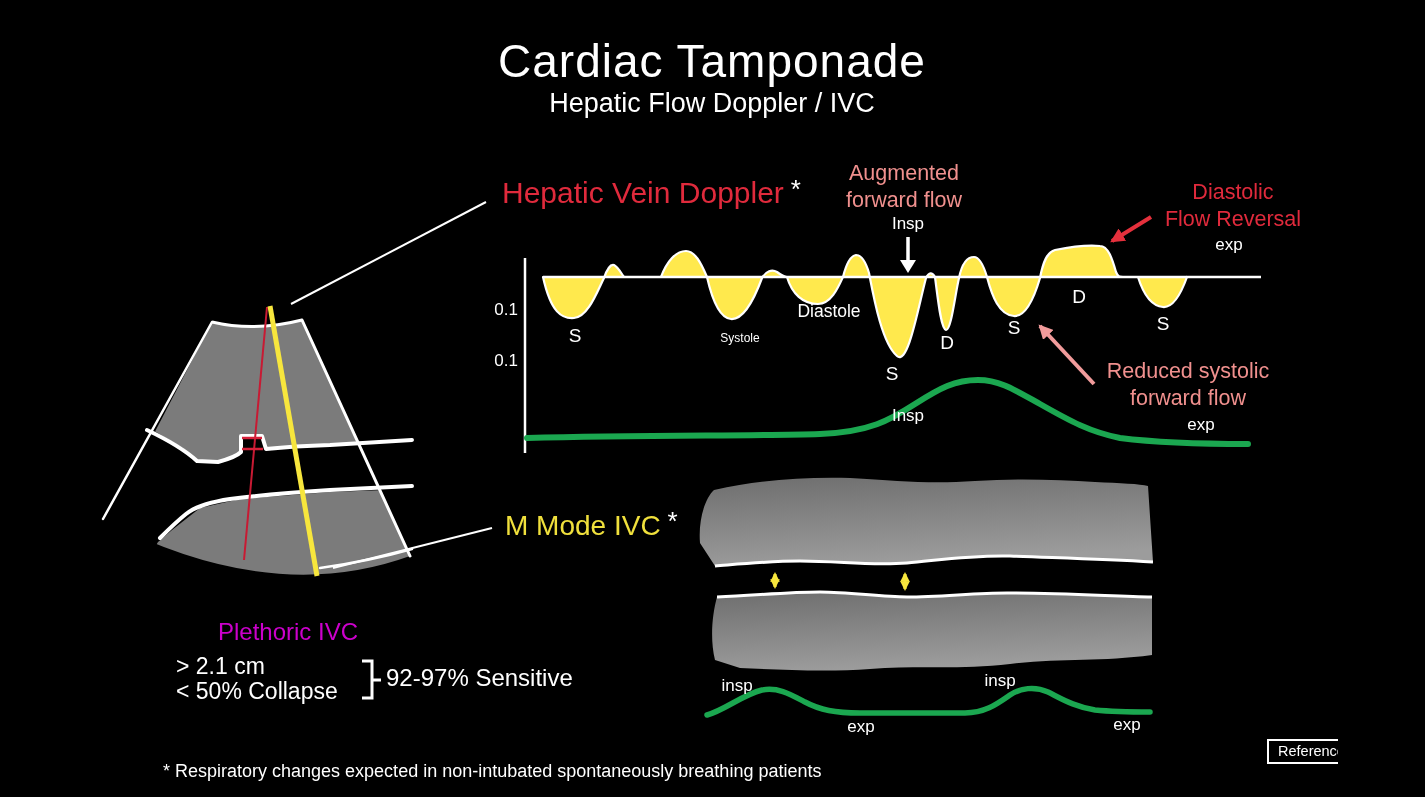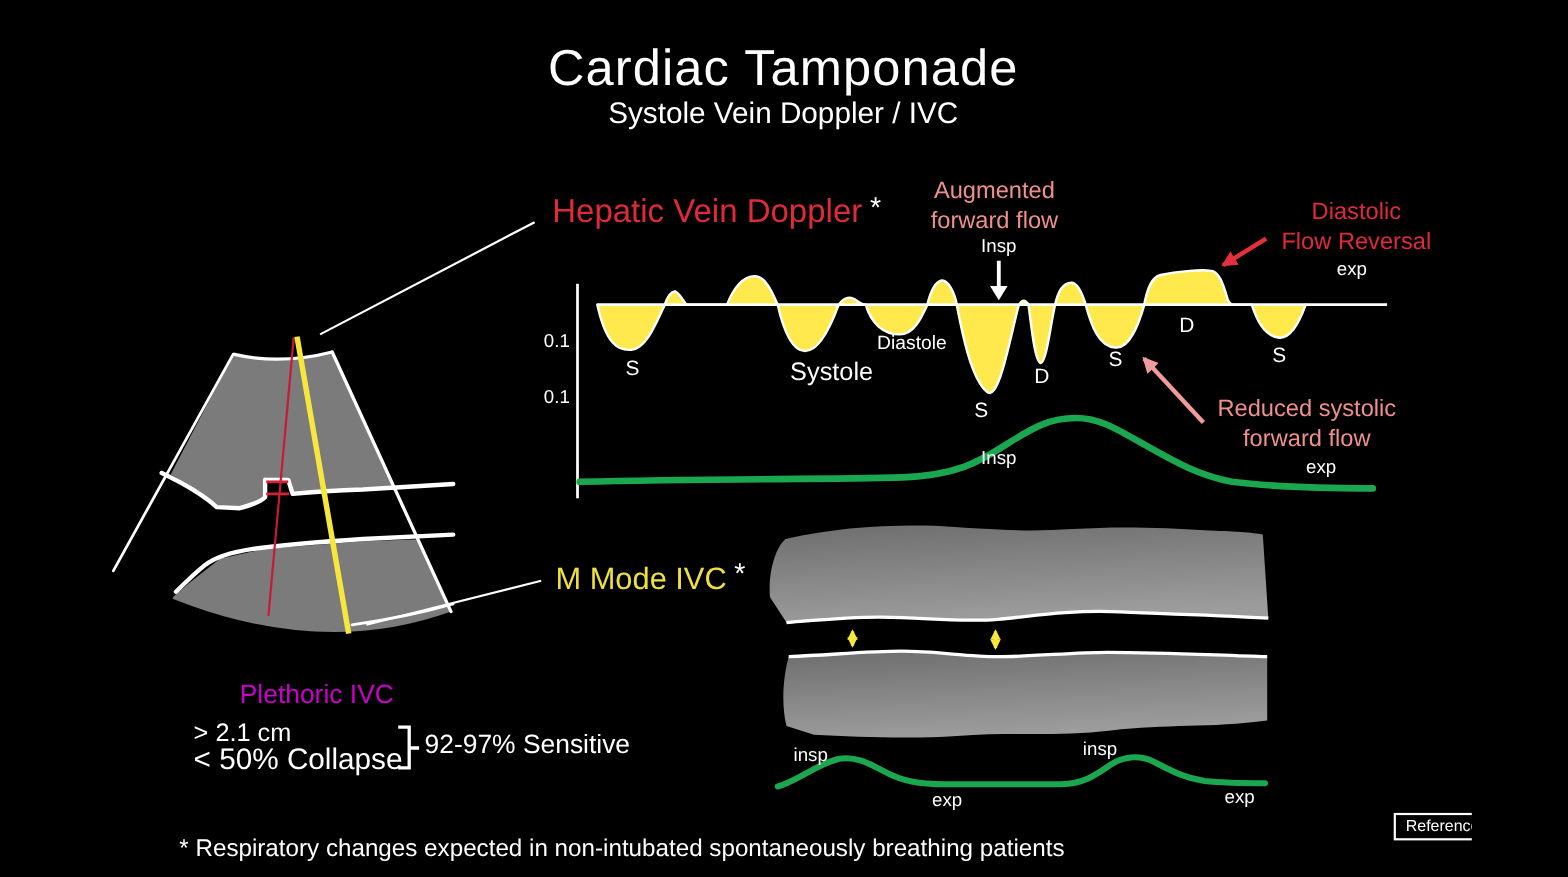--- a/index.html
+++ b/index.html
@@ -29,39 +29,39 @@
   .exp-mid    { left:1201px; top:425px; font-size:17px; }
   .insp-green { left:908px;  top:416px; font-size:17px; }
 
   .tick { position:absolute; width:50px; text-align:right; color:#fff; font-size:17px;
           transform:translate(0,-50%); }
   .tick-01 { left:468px; top:310px; }
   .tick-02 { left:468px; top:361px; }
 
   .wl { font-size:19px; }
   .wl-s1 { left:575px;  top:336px; }
-  .wl-sy { left:756px;  top:338px; font-size:23px; }
+  .wl-sy { left:740px;  top:338px; font-size:12px; }
   .wl-di { left:829px;  top:312px; font-size:17.5px; }
   .wl-s2 { left:892px;  top:374px; }
   .wl-d1 { left:947px;  top:343px; }
   .wl-s3 { left:1014px; top:328px; }
   .wl-d2 { left:1079px; top:297px; }
   .wl-s4 { left:1163px; top:324px; }
 
   .plethoric { left:288px; top:632px; font-size:24px; color:#cc00cc; }
   .crit1 { left:176px; top:666px; font-size:23px; }
-  .crit2 { left:176px; top:691px; font-size:27px; }
+  .crit2 { left:176px; top:691px; font-size:23px; }
   .sens  { left:386px; top:678px; font-size:24px; }
 
   .insp-b1 { left:737px;  top:686px; font-size:17px; }
   .insp-b2 { left:1000px; top:681px; font-size:17px; }
   .exp-b1  { left:861px;  top:727px; font-size:17px; }
   .exp-b2  { left:1127px; top:725px; font-size:17px; }
 
-  .footnote { left:163px; top:771px; font-size:22px; }
+  .footnote { left:163px; top:771px; font-size:18px; }
 
   .references-btn {
     position:absolute; left:1267px; top:739px;
     background:#000; color:#fff; border:2px solid #fff;
     font-family:"Liberation Sans", sans-serif;
     font-size:14.5px; font-weight:normal; padding:2px 9px 3px 9px; cursor:pointer;
   }
 </style>
 </head>
 <body>
@@ -192,21 +192,21 @@
       <path fill="none" stroke="#1ba750" stroke-width="5.5" stroke-linecap="round" d="M707,715 C725,710 742,695 762,690 C778,687 790,694 805,702
                C820,710 835,713 860,713 L965,713
                C985,713 997,704 1010,695 C1020,688 1035,686 1048,692
                C1062,699 1075,707 1095,710 C1115,712 1135,712 1150,712"></path>
     </g>
 
     <path fill="none" stroke="#fff" stroke-width="3" d="M362,661 L372,661 L372,698 L362,698 M372,680 L381,680"></path>
   </svg>
 
   <div class="lbl title">Cardiac Tamponade</div>
-  <div class="lbl subtitle">Systole Vein Doppler / IVC</div>
+  <div class="lbl subtitle">Hepatic Flow Doppler / IVC</div>
 
   <div class="lbl hepatic-label left-anchor">
     <span>Hepatic Vein Doppler</span><span class="asterisk">*</span>
   </div>
 
   <div class="lbl augmented">
     <div>Augmented</div>
     <div>forward flow</div>
   </div>
   <div class="lbl insp-top">Insp</div>

